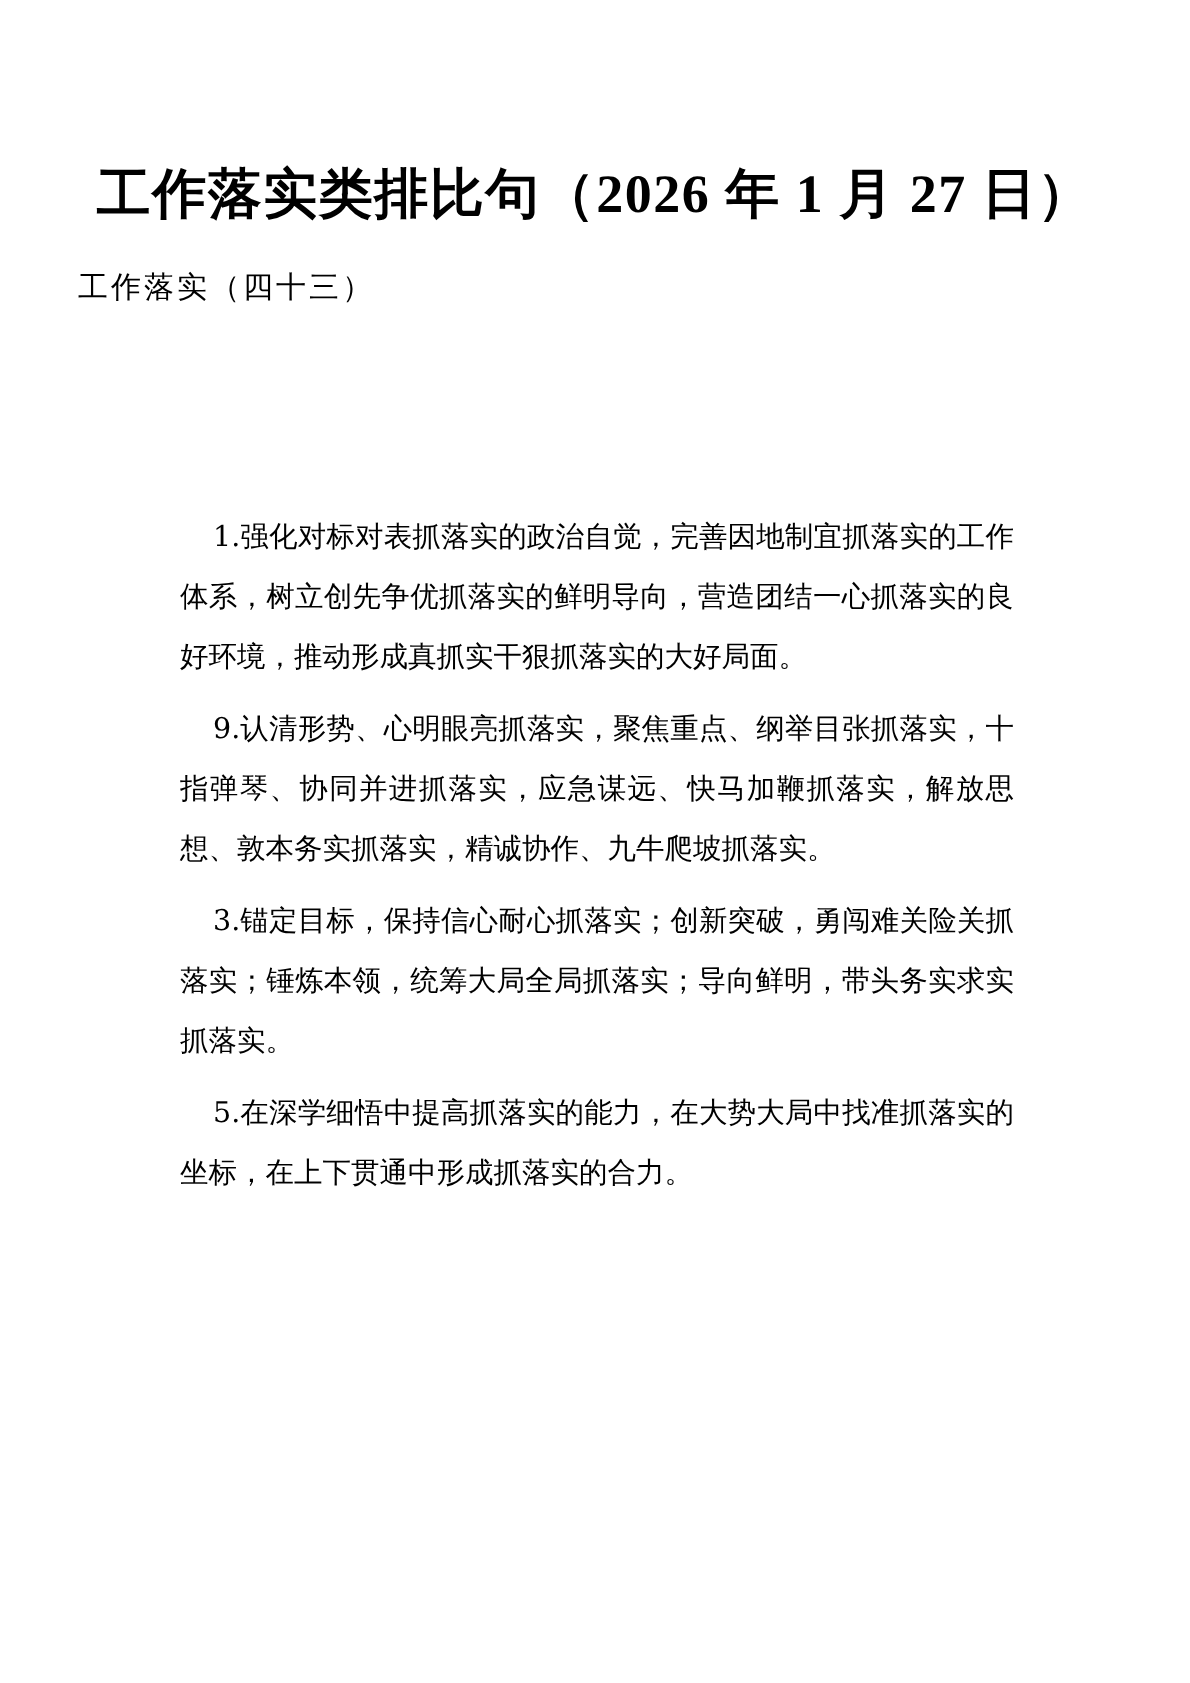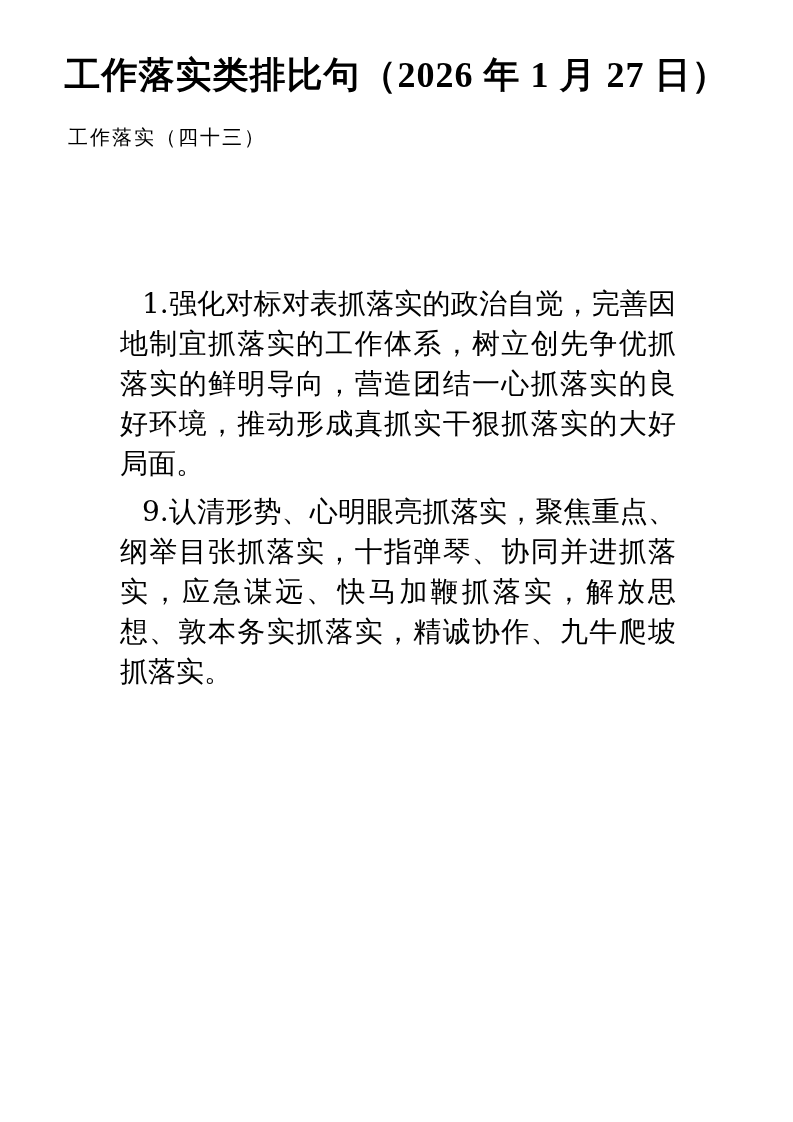--- a/index.html
+++ b/index.html
@@ -8,46 +8,46 @@
     background: #ffffff;
   }
   .page {
     position: relative;
     width: 793px;
     height: 1122px;
     margin: 0;
     background: #ffffff;
     overflow: hidden;
     box-sizing: border-box;
-    padding-top: 52px;
+    padding-top: 106px;
     color: #000000;
   }
   .doc-title {
     margin: 0;
     padding: 0 60px;
     text-align: center;
     font-family: "Liberation Serif", "DejaVu Serif", serif;
     font-weight: bold;
     font-size: 36px;
     line-height: 46px;
     color: #000000;
     letter-spacing: 1px;
   }
   .doc-subtitle {
-    margin: 24px 0 0 68px;
+    margin: 24px 0 0 52px;
     font-family: "DejaVu Serif", "Liberation Serif", serif;
     font-size: 20px;
     line-height: 30px;
     letter-spacing: 2px;
     color: #000000;
   }
   .doc-body {
     margin: 132px 117px 0 120px;
     font-family: "DejaVu Serif", "Liberation Serif", serif;
-    font-size: 28px;
+    font-size: 19px;
     line-height: 40px;
     color: #000000;
   }
   .doc-body p {
     margin: 0 0 8px 0;
     text-align: justify;
     text-align-last: left;
     text-indent: 22px;
     word-break: break-all;
   }
@@ -56,14 +56,16 @@
 <body>
 
 <div class="page">
   <h1 class="doc-title">工作落实类排比句（2026 年 1 月 27 日）</h1>
 
   <p class="doc-subtitle">工作落实（四十三）</p>
 
   <div class="doc-body">
     <p>1.强化对标对表抓落实的政治自觉，完善因地制宜抓落实的工作体系，树立创先争优抓落实的鲜明导向，营造团结一心抓落实的良好环境，推动形成真抓实干狠抓落实的大好局面。</p>
     <p>9.认清形势、心明眼亮抓落实，聚焦重点、纲举目张抓落实，十指弹琴、协同并进抓落实，应急谋远、快马加鞭抓落实，解放思想、敦本务实抓落实，精诚协作、九牛爬坡抓落实。</p>
+    <p>3.锚定目标，保持信心耐心抓落实；创新突破，勇闯难关险关抓落实；锤炼本领，统筹大局全局抓落实；导向鲜明，带头务实求实抓落实。</p>
+    <p>5.在深学细悟中提高抓落实的能力，在大势大局中找准抓落实的坐标，在上下贯通中形成抓落实的合力。</p>
   </div>
 </div>
 
 </body></html>

